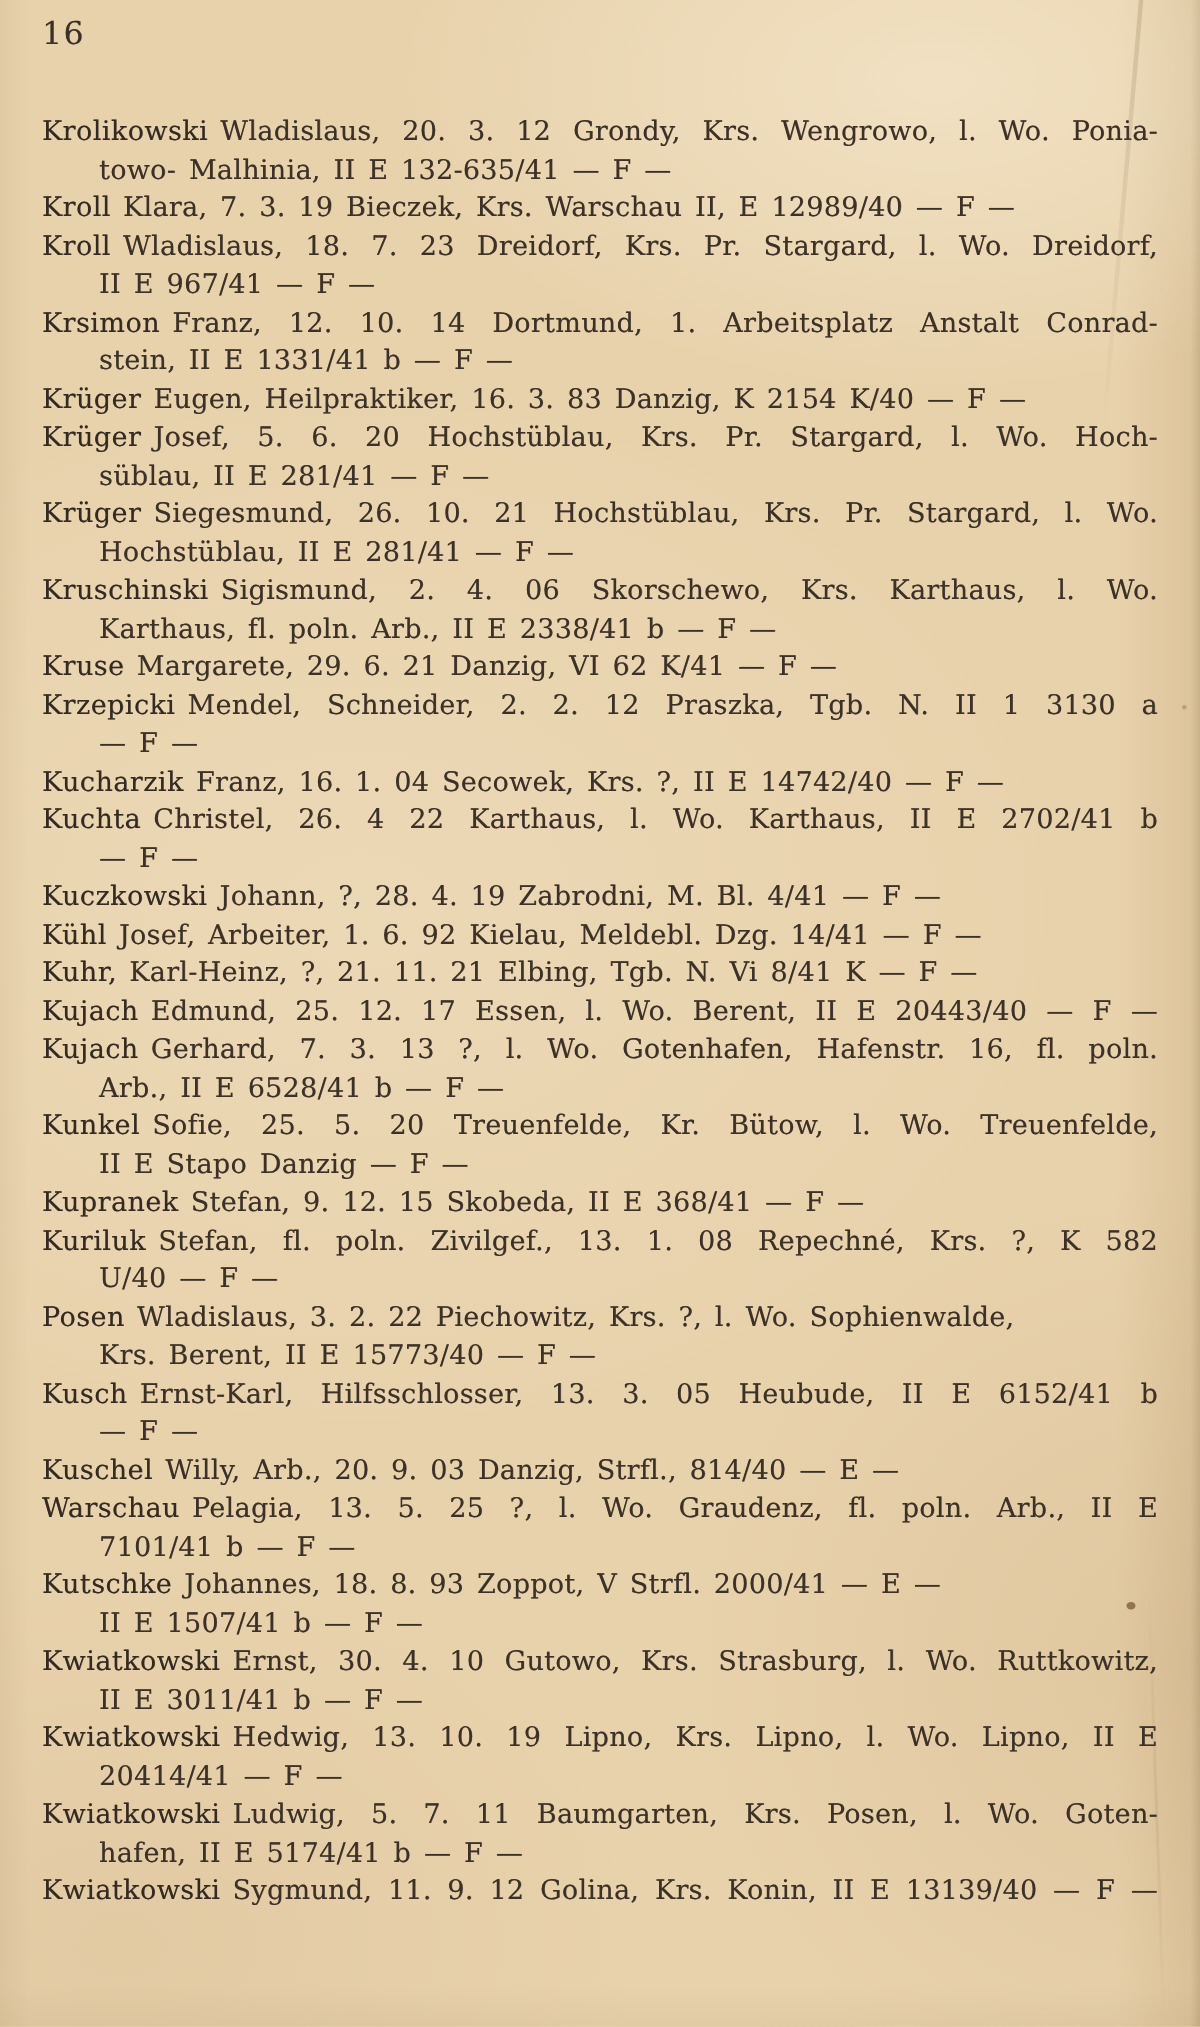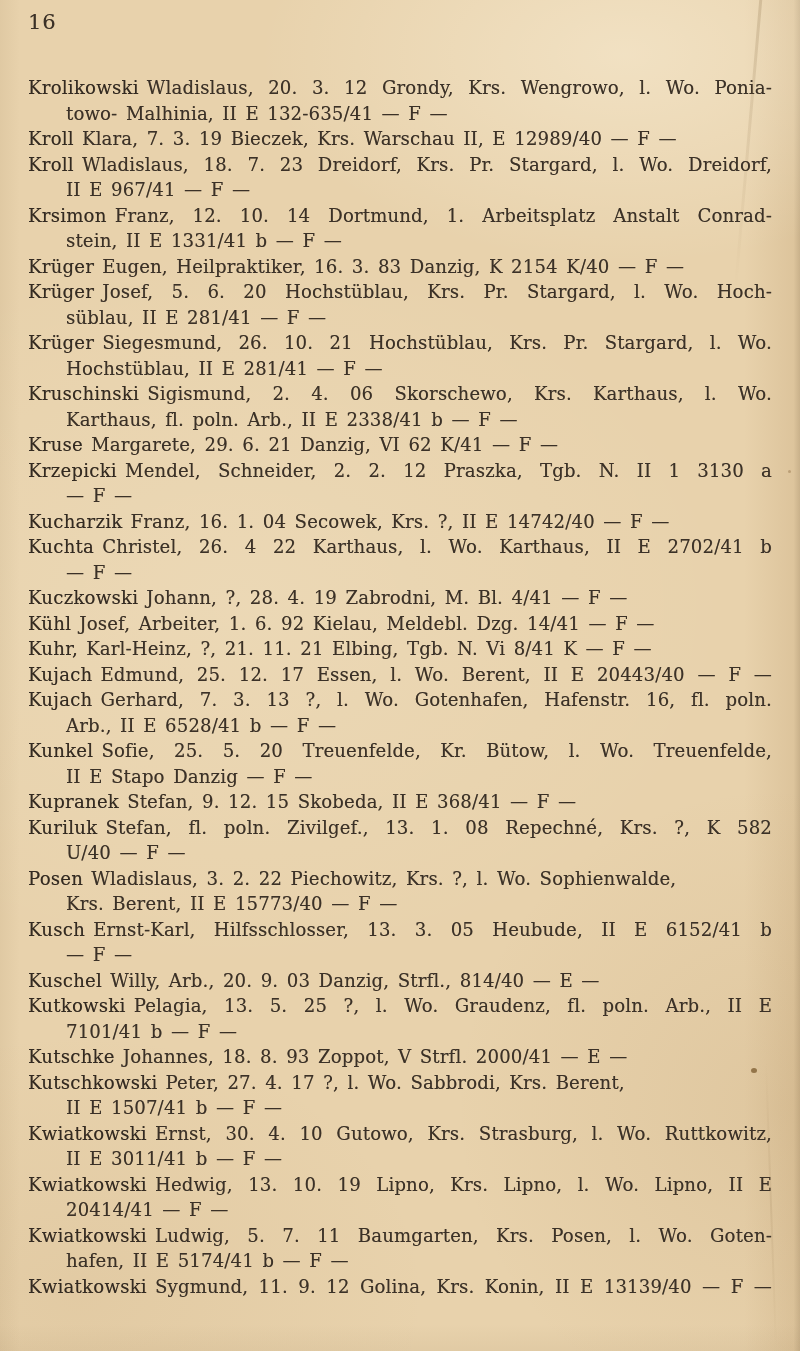--- a/index.html
+++ b/index.html
@@ -162,28 +162,27 @@
         <div class="line indent">Krs. Berent, II E 15773/40 — F —</div>
       </div>
       <div class="entry">
         <div class="line just"><span class="surname">Kusch</span><span>Ernst-Karl, Hilfsschlosser, 13. 3. 05 Heubude, II E 6152/41 b</span></div>
         <div class="line indent">— F —</div>
       </div>
       <div class="entry">
         <div class="line"><span class="surname">Kuschel</span><span>Willy, Arb., 20. 9. 03 Danzig, Strfl., 814/40 — E —</span></div>
       </div>
       <div class="entry">
-        <div class="line just"><span class="surname">Kutkowski</span><span>Pelagia, 13. 5. 25 ?, l. Wo. Graudenz, fl. poln. Arb., II E</span></div>
+        <div class="line just"><span class="surname">Warschau</span><span>Pelagia, 13. 5. 25 ?, l. Wo. Graudenz, fl. poln. Arb., II E</span></div>
         <div class="line indent">7101/41 b — F —</div>
       </div>
       <div class="entry">
         <div class="line"><span class="surname">Kutschke</span><span>Johannes, 18. 8. 93 Zoppot, V Strfl. 2000/41 — E —</span></div>
       </div>
       <div class="entry">
-        <div class="line"><span class="surname">Kutschkowski</span><span>Peter, 27. 4. 17 ?, l. Wo. Sabbrodi, Krs. Berent,</span></div>
         <div class="line indent">II E 1507/41 b — F —</div>
       </div>
       <div class="entry">
         <div class="line just"><span class="surname">Kwiatkowski</span><span>Ernst, 30. 4. 10 Gutowo, Krs. Strasburg, l. Wo. Ruttkowitz,</span></div>
         <div class="line indent">II E 3011/41 b — F —</div>
       </div>
       <div class="entry">
         <div class="line just"><span class="surname">Kwiatkowski</span><span>Hedwig, 13. 10. 19 Lipno, Krs. Lipno, l. Wo. Lipno, II E</span></div>
         <div class="line indent">20414/41 — F —</div>
       </div>

